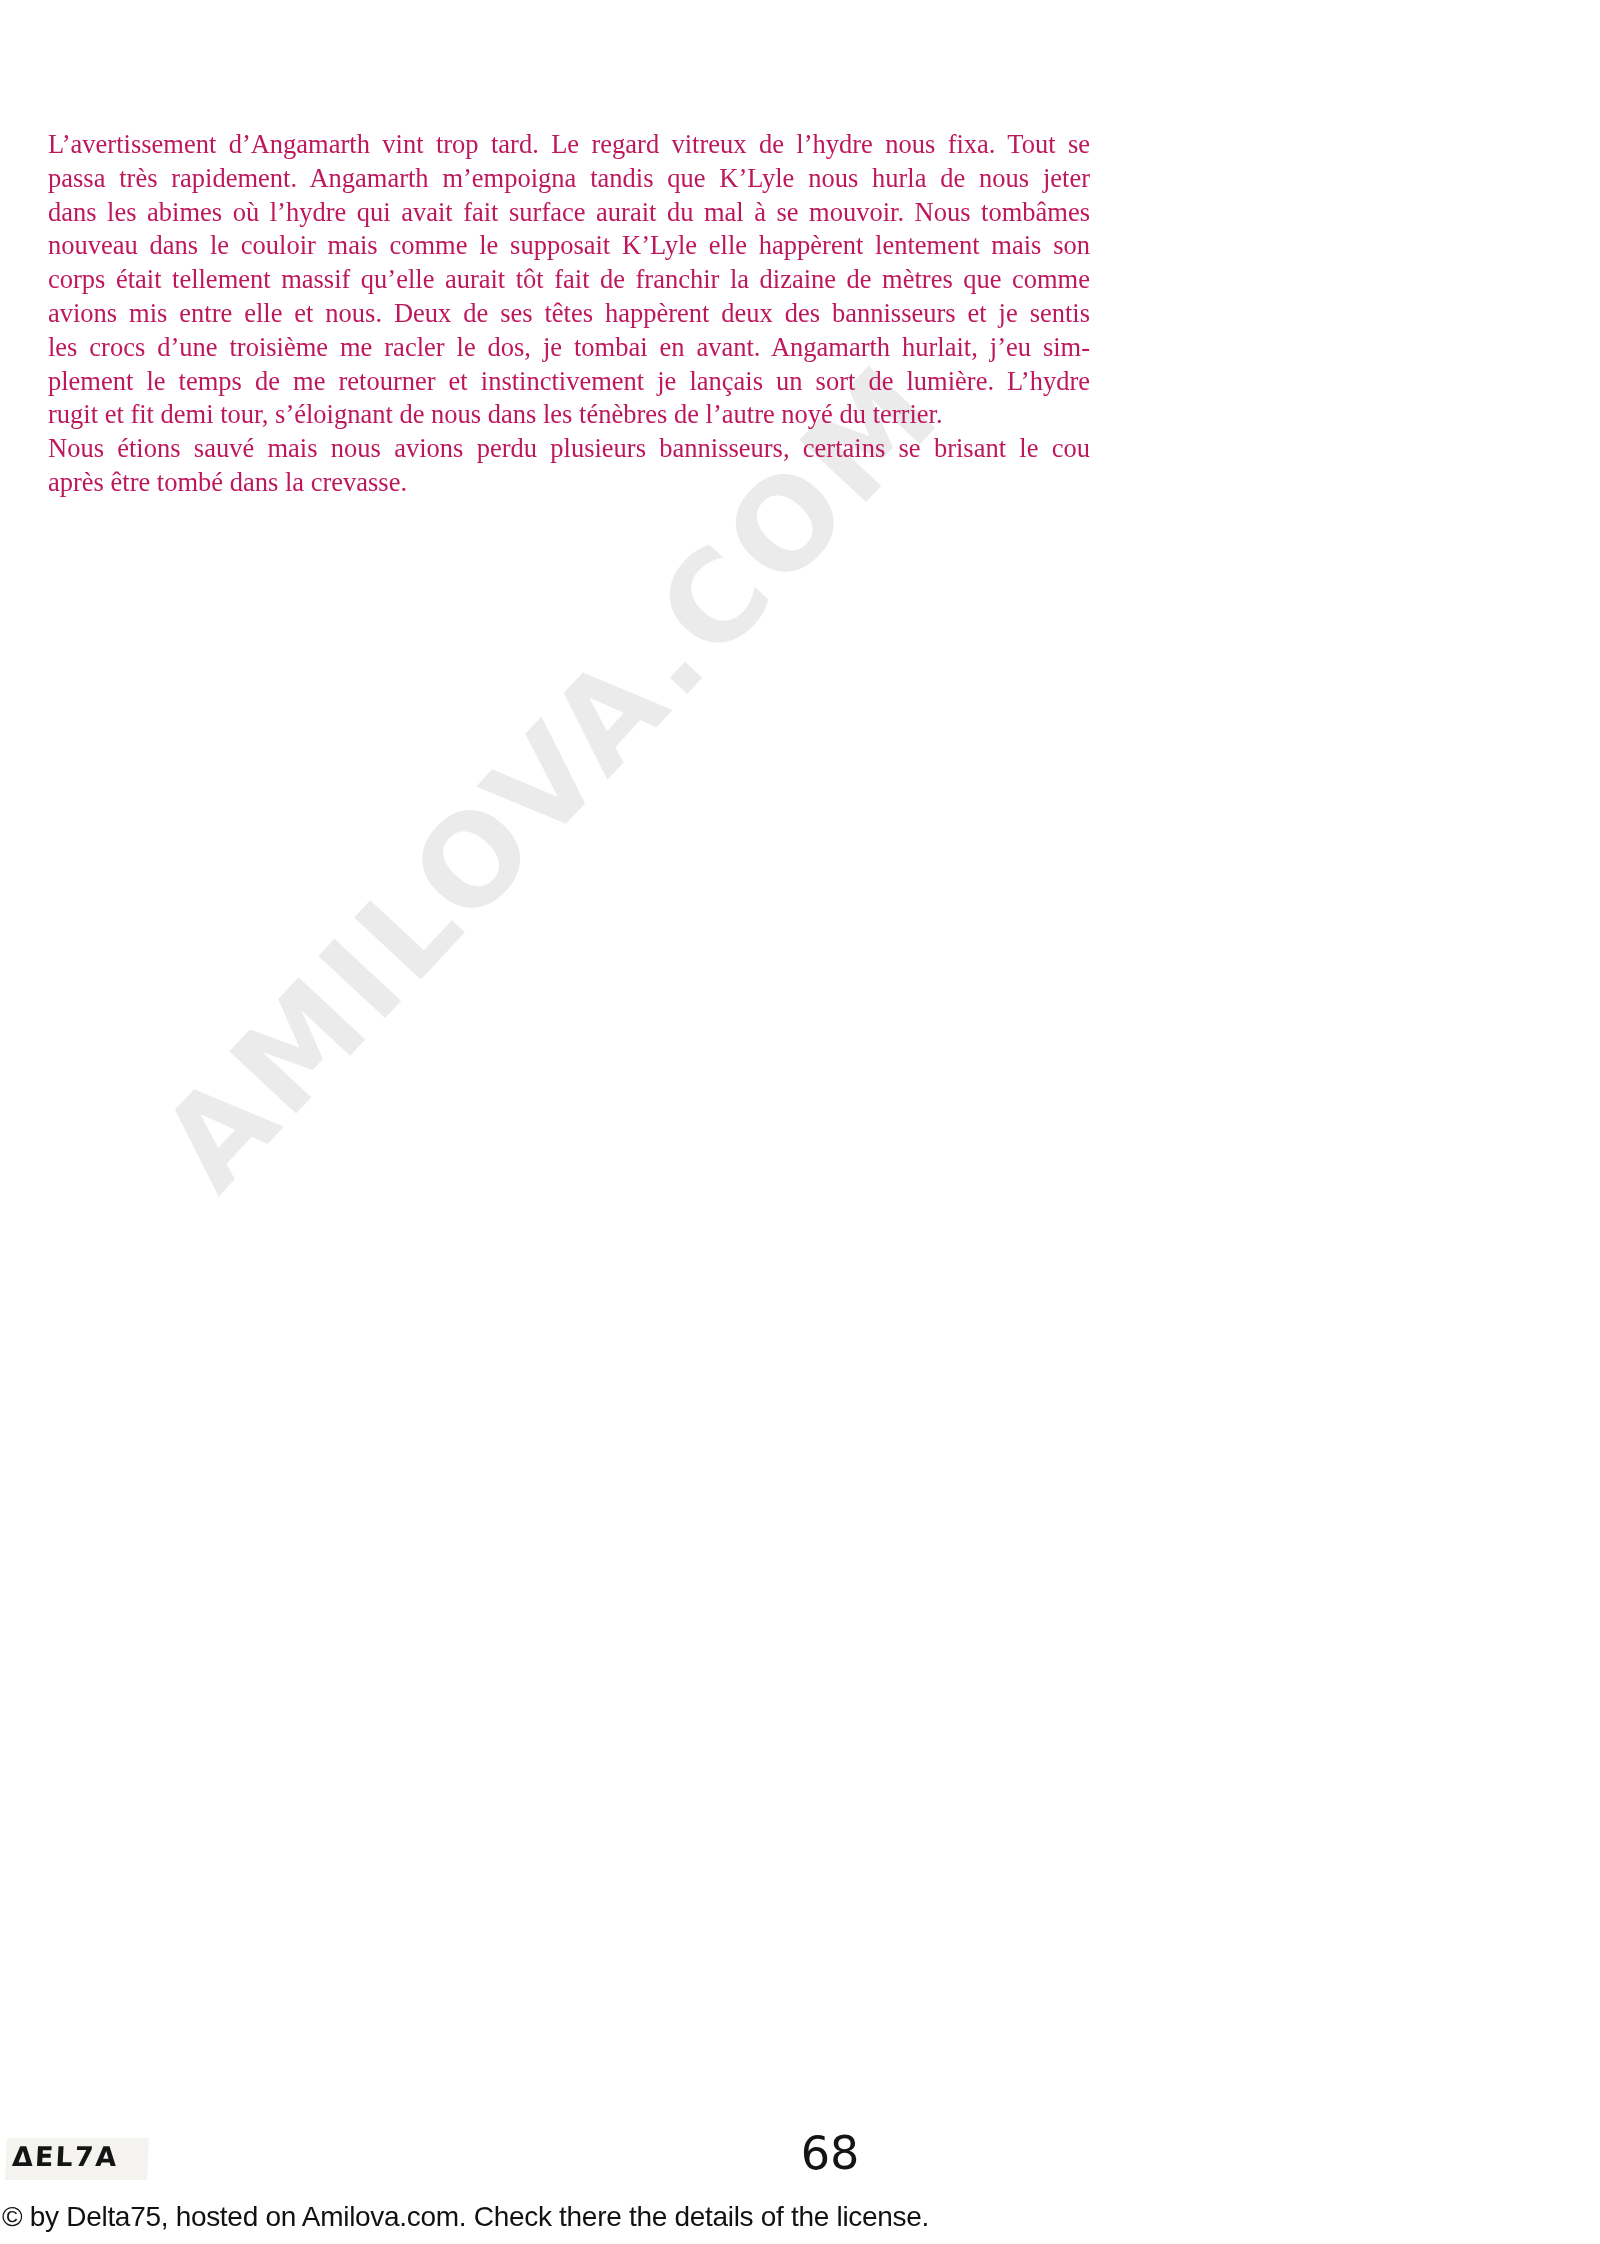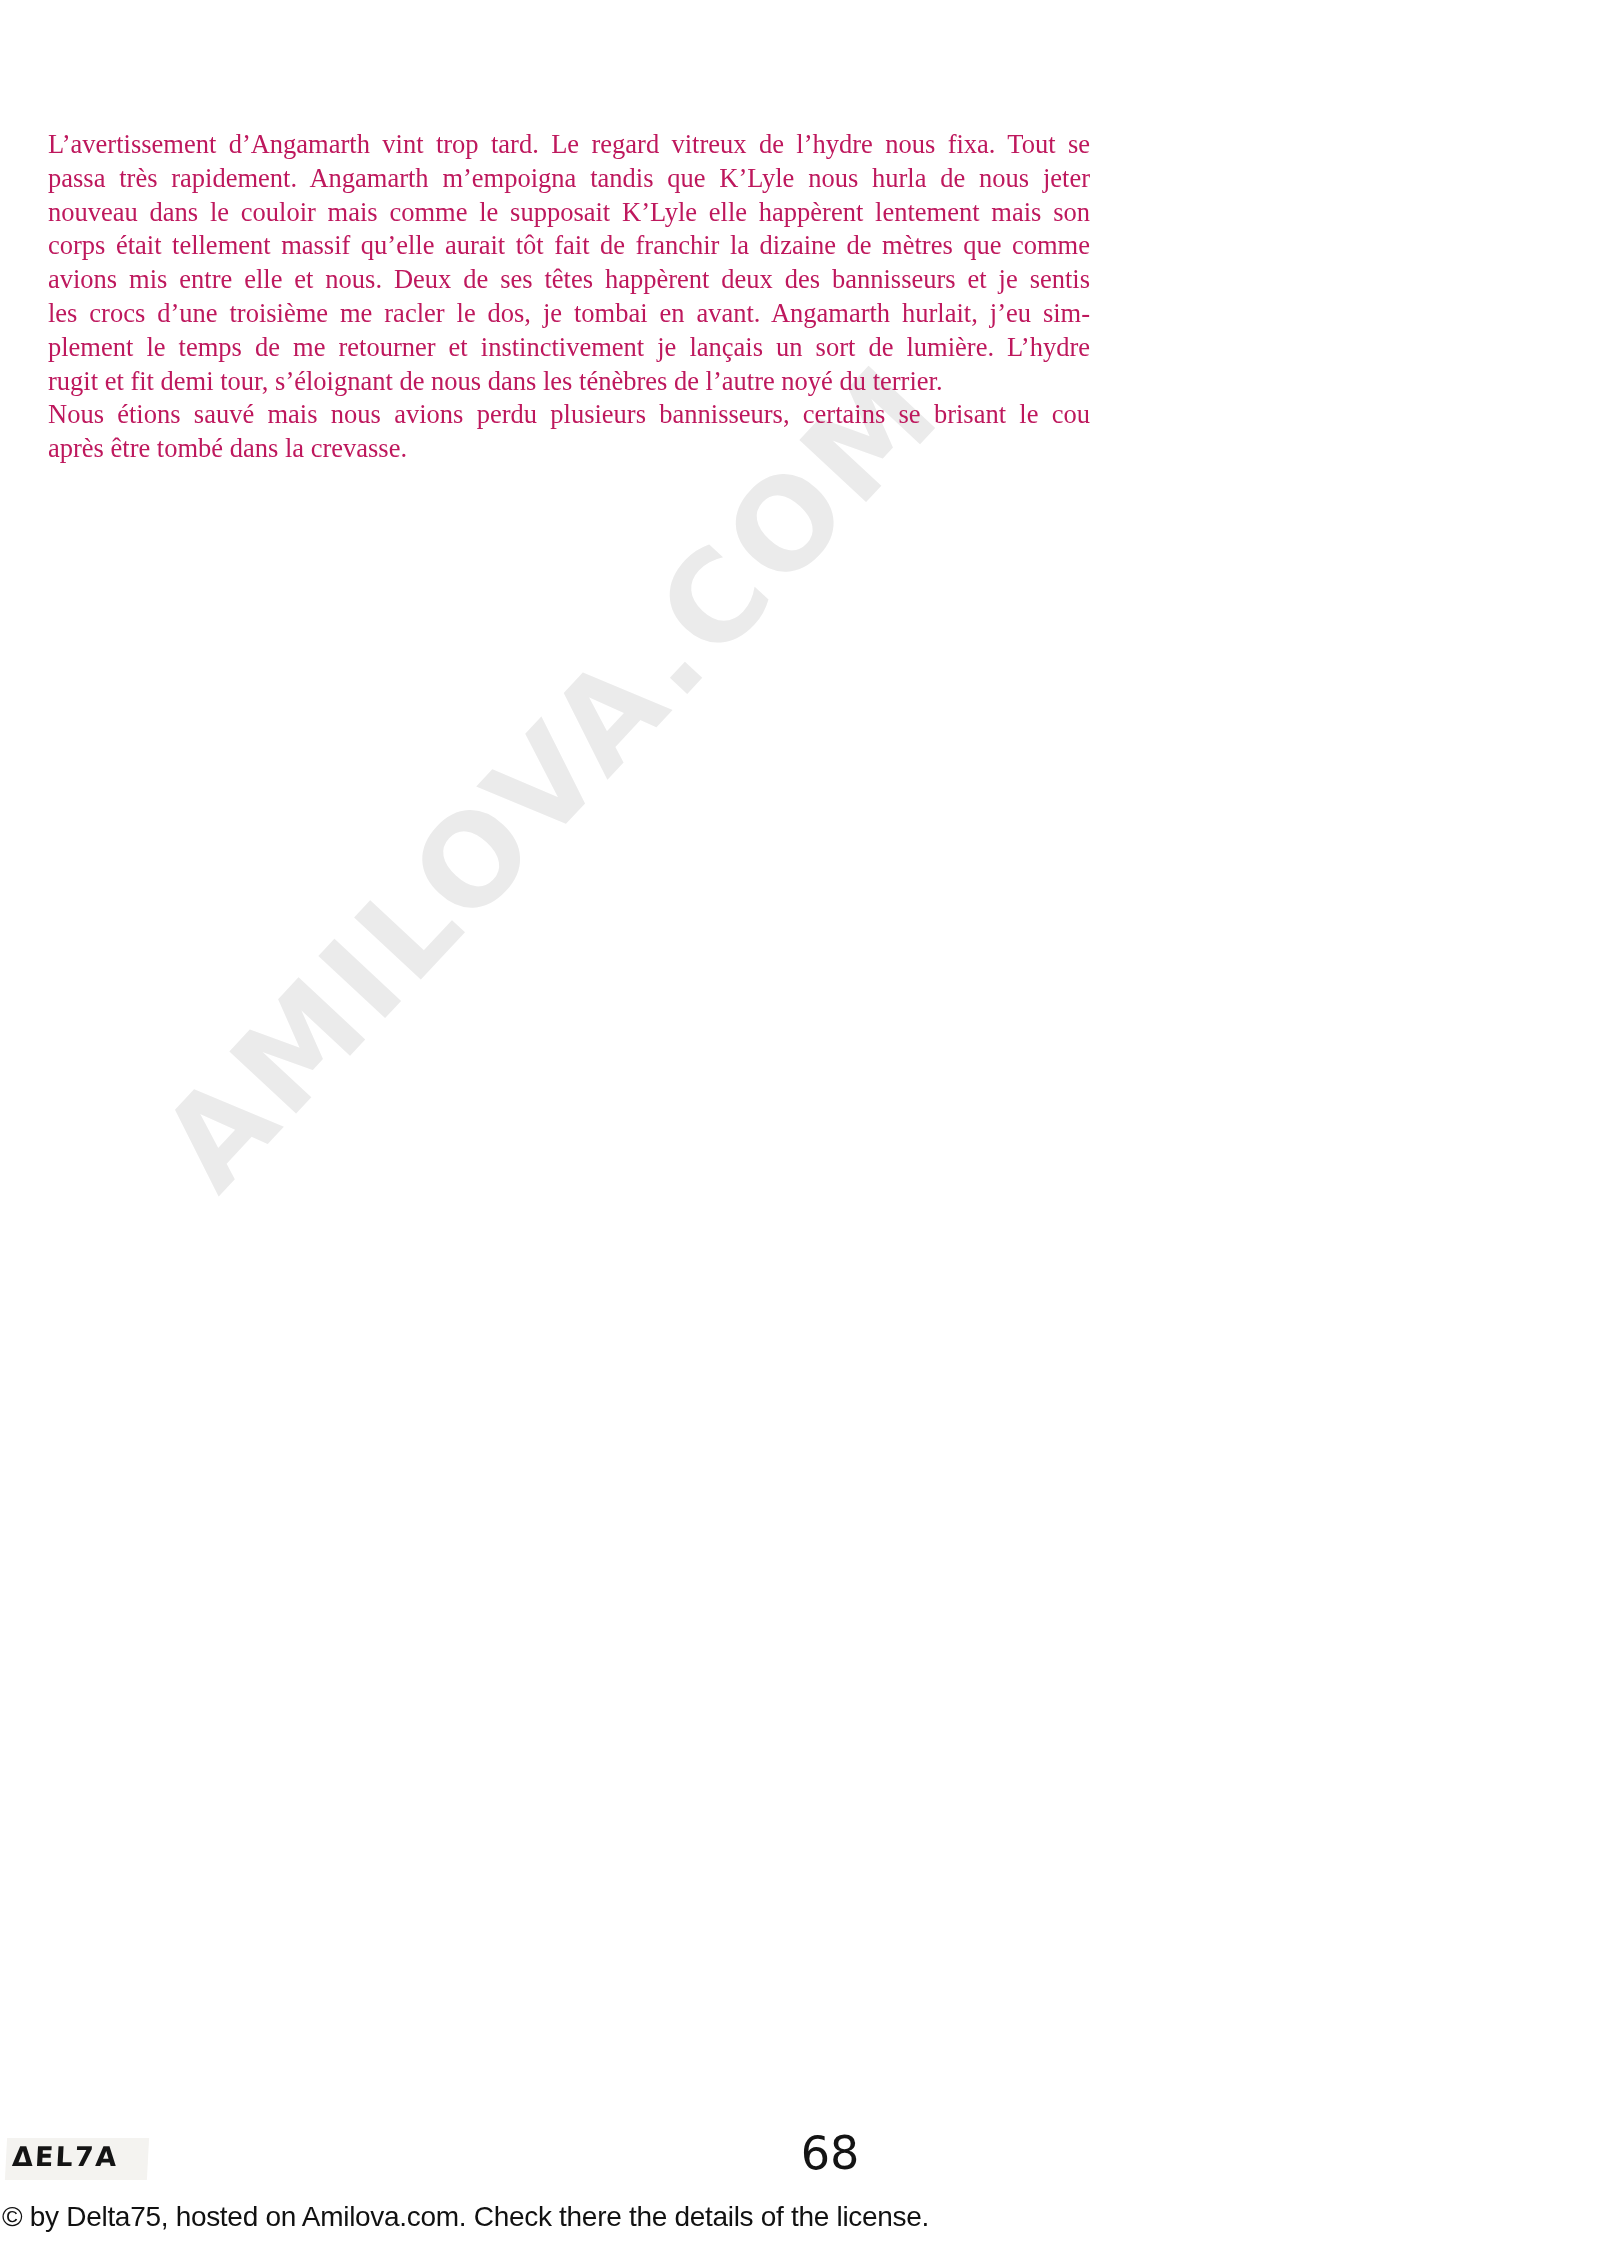--- a/index.html
+++ b/index.html
@@ -106,20 +106,21 @@
 </head>
 <body>
 
 <div class="page">
 
   <div class="watermark">AMILOVA.COM</div>
 
   <div class="textblock">
     <div class="tline">L’avertissement d’Angamarth vint trop tard. Le regard vitreux de l’hydre nous fixa. Tout se</div>
     <div class="tline">passa très rapidement. Angamarth m’empoigna tandis que K’Lyle nous hurla de nous jeter</div>
+    <div class="tline">dans les abimes où l’hydre qui avait fait surface aurait du mal à se mouvoir. Nous tombâmes</div>
     <div class="tline">nouveau dans le couloir mais comme le supposait K’Lyle elle happèrent lentement mais son</div>
     <div class="tline">corps était tellement massif qu’elle aurait tôt fait de franchir la dizaine de mètres que comme</div>
     <div class="tline">avions mis entre elle et nous. Deux de ses têtes happèrent deux des bannisseurs et je sentis</div>
     <div class="tline">les crocs d’une troisième me racler le dos, je tombai en avant. Angamarth hurlait, j’eu sim-</div>
     <div class="tline">plement le temps de me retourner et instinctivement je lançais un sort de lumière. L’hydre</div>
     <div class="tline para-last">rugit et fit demi tour, s’éloignant de nous dans les ténèbres de l’autre noyé du terrier.</div>
     <div class="tline">Nous étions sauvé mais nous avions perdu plusieurs bannisseurs, certains se brisant le cou</div>
     <div class="tline para-last">après être tombé dans la crevasse.</div>
   </div>
 

